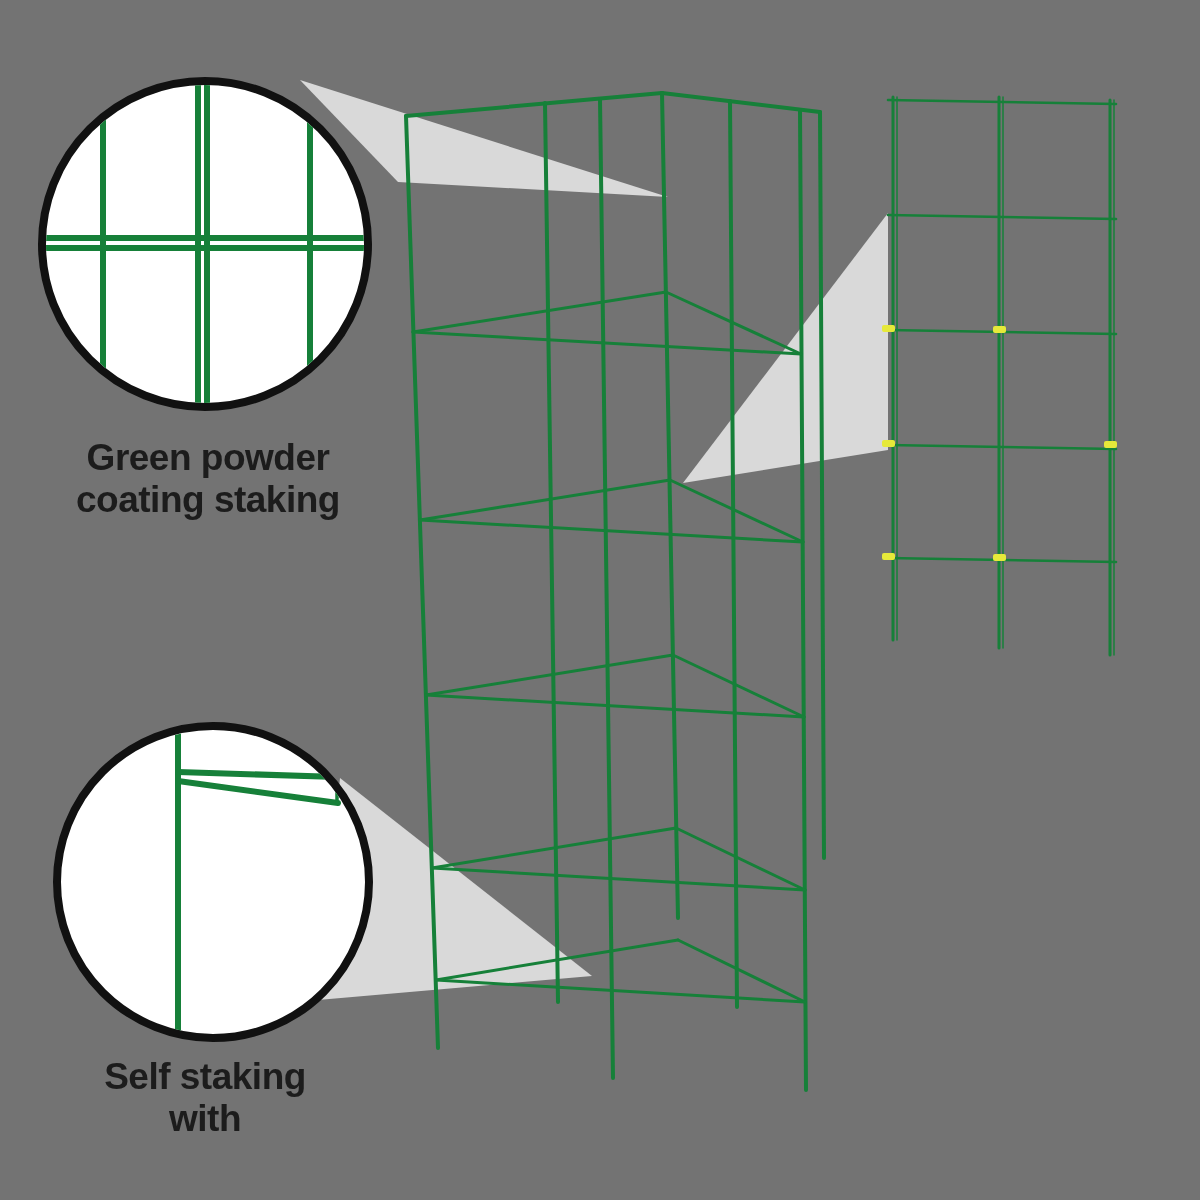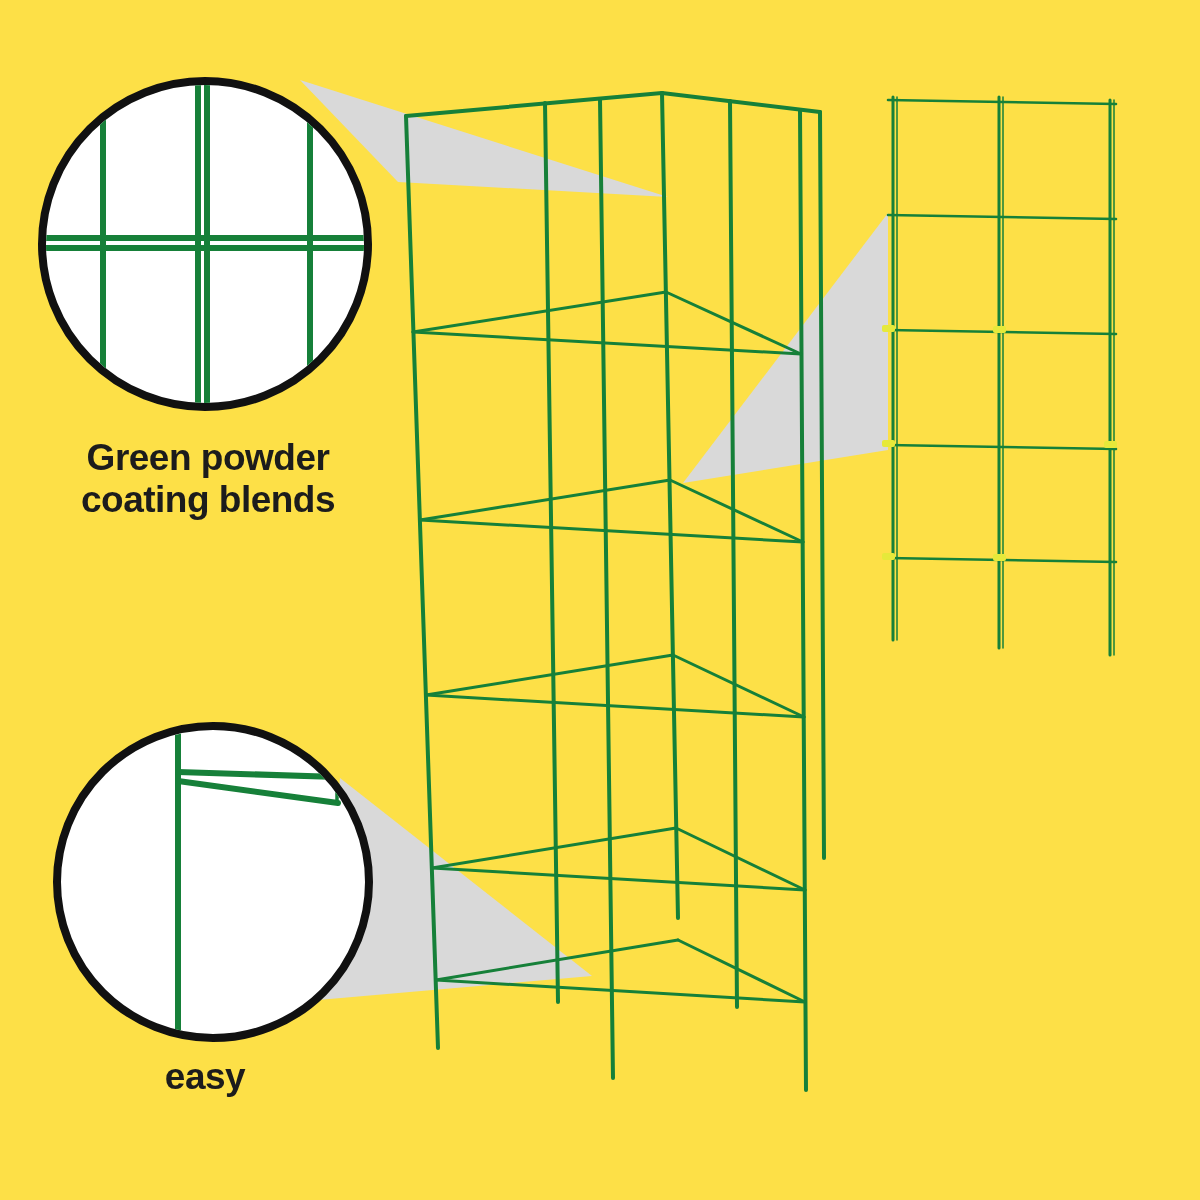--- a/index.html
+++ b/index.html
@@ -1,17 +1,17 @@
 <!DOCTYPE html>
 <html style="--wire-green: #168039; --outline-black: #111111; --callout-gray: #d9d9d9; --clip-yellow: #e6e93a; --text-black: #1c1c1c; --page-bg: #ffffff;"><head>
 <meta charset="utf-8">
 <style>
   html,body{margin:0;padding:0;background:#ffffff;}
   .canvas{
-    position:relative;width:1200px;height:1200px;background:#fde047;
+    position:relative;width:1200px;height:1200px;background:#737373;
     font-family:"Liberation Sans",sans-serif;overflow:hidden;
   }
   .scene{position:absolute;left:0;top:0;width:1200px;height:1200px;}
   .beam{fill:var(--callout-gray,#d9d9d9);stroke:none;}
   .wire{stroke:var(--wire-green,#168039);fill:none;stroke-linecap:round;}
   .wire-main{stroke-width:4;}
   .wire-ring{stroke-width:3;}
   .wire-rail{stroke-width:3;}
   .wire-rung{stroke-width:2.6;}
   .wire-double{stroke-width:1.5;}
@@ -124,21 +124,22 @@
         <line class="inset-wire" x1="178" y1="726" x2="178" y2="1038"></line>
         <line class="inset-wire" x1="178" y1="772" x2="338" y2="777"></line>
         <line class="inset-wire" x1="178" y1="781" x2="338" y2="803"></line>
         <line class="inset-wire inset-wire-thin" x1="337" y1="775" x2="337" y2="803"></line>
       </g>
     </g>
   </svg>
 
   <div class="caption caption-coating">
     <div>Green powder</div>
-    <div>coating blends</div>
+    <div>coating staking</div>
   </div>
 
 
   <div class="caption caption-feet">
-    <div>easy</div>
+    <div>Self staking</div>
+    <div>with</div>
   </div>
 
 </div>
 
 </body></html>

